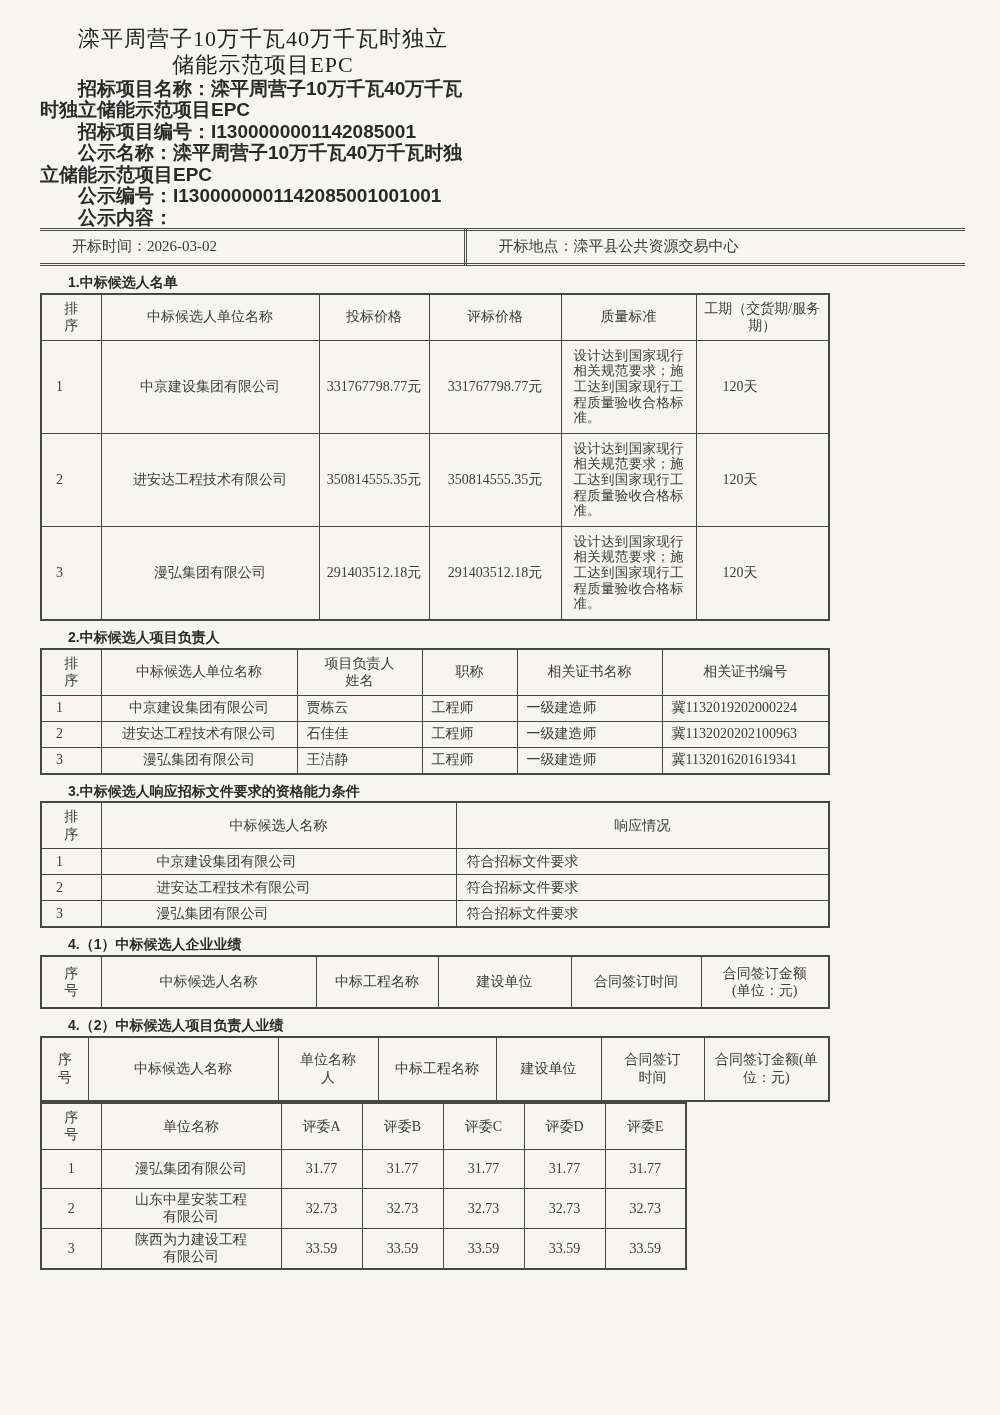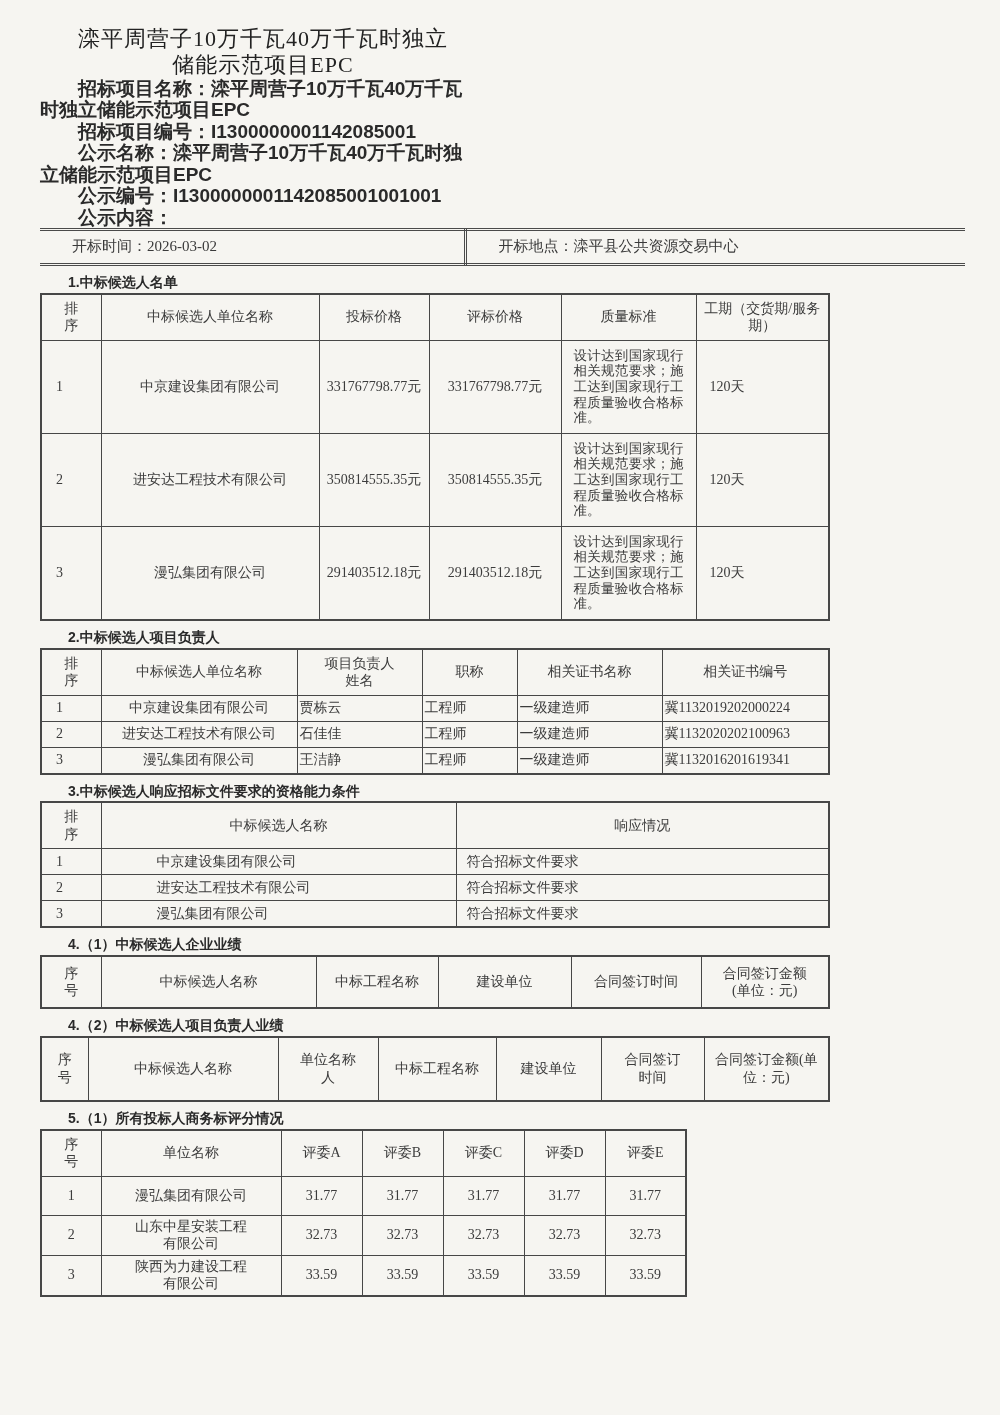--- a/index.html
+++ b/index.html
@@ -49,25 +49,25 @@
     white-space:pre-line;overflow:hidden;line-height:1.25;
   }
   .grid th{font-weight:normal;padding:5px 3px;}
   .grid tbody td:first-child{text-align:left;padding-left:14px;}
 
   
   .t1 tbody td{height:84px;}
   .t1 tbody td:nth-child(5){
     text-align:justify;padding:4px 12px;line-height:1.16;font-size:13.5px;
   }
-  .t1 tbody td:nth-child(6){text-align:left;padding-left:13px;}
+  .t1 tbody td:nth-child(6){text-align:left;padding-left:26px;}
 
   
   .t2 tbody td,.t3 tbody td{height:23px;padding-top:1px;padding-bottom:1px;}
-  .t2 tbody td:nth-child(n+3){text-align:left;padding-left:2px;}
+  .t2 tbody td:nth-child(n+3){text-align:left;padding-left:9px;}
   .t3 tbody td:nth-child(2){text-align:left;padding-left:55px;}
   .t3 tbody td:nth-child(3){text-align:left;padding-left:10px;}
 
   
   .t4a th{height:40px;}
   .t4b th{height:52px;}
 
   
   .t5 tbody td{height:34px;}
   .t5 tbody td:first-child{text-align:center;padding-left:4px;}
@@ -282,21 +282,20 @@
           <th>中标工程名称</th>
           <th>建设单位</th>
           <th>合同签订
 时间</th>
           <th>合同签订金额(单位：元)</th>
         </tr>
       </thead>
     <tbody></tbody>
   </table>
 
-  <div class="sec">5.（1）所有投标人商务标评分情况</div>
   <table class="grid t5" style="width:645px">
     <colgroup>
         <col style="width:60px">
         <col style="width:180px">
         <col style="width:81px">
         <col style="width:81px">
         <col style="width:81px">
         <col style="width:81px">
         <col style="width:81px">
       </colgroup>

